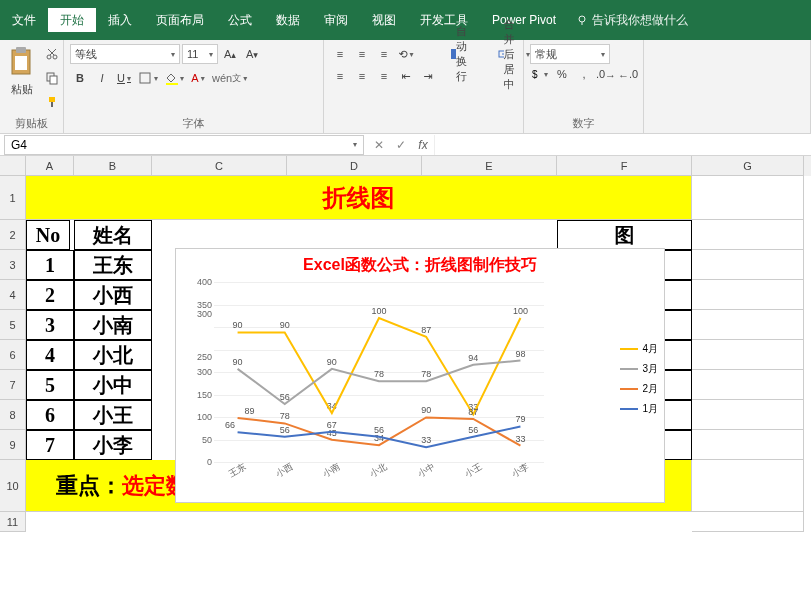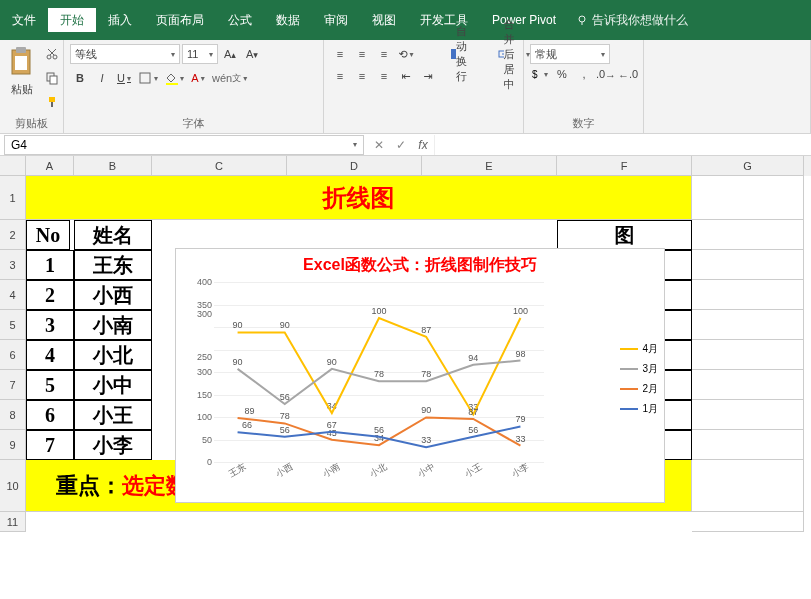--- a/index.html
+++ b/index.html
@@ -378,21 +378,21 @@
         <div class="data-label" style="left: 23.5714px; top: 135.945px; margin-left: 12px;">89</div>
         <div class="data-label" style="left: 70.7143px; top: 141.39px;">78</div>
         <div class="data-label" style="left: 117.857px; top: 157.725px;">45</div>
         <div class="data-label" style="left: 165px; top: 163.17px;">34</div>
         <div class="data-label" style="left: 212.143px; top: 135.45px;">90</div>
         <div class="data-label" style="left: 259.286px; top: 136.935px;">87</div>
         <div class="data-label" style="left: 306.429px; top: 163.665px;">33</div>
         <svg class="line">
           <path d="M23.57142857142857 135.945 L70.71428571428571 141.39 L117.85714285714286 157.725 L165 163.17 L212.14285714285717 135.45 L259.2857142857143 136.935 L306.42857142857144 163.665 " fill="none" stroke="#ed7d31" stroke-width="2"></path>
         </svg>
-        <div class="data-label" style="left: 33px; top: 150.3px;">66</div>
+        <div class="data-label" style="left: 16px; top: 150.3px;">66</div>
         <div class="data-label" style="left: 70.7143px; top: 154.8px;">56</div>
         <div class="data-label" style="left: 117.857px; top: 149.85px;">67</div>
         <div class="data-label" style="left: 165px; top: 154.8px;">56</div>
         <div class="data-label" style="left: 212.143px; top: 165.15px;">33</div>
         <div class="data-label" style="left: 259.286px; top: 154.8px;">56</div>
         <div class="data-label" style="left: 306.429px; top: 144.45px;">79</div>
         <svg class="line">
           <path d="M23.57142857142857 150.3 L70.71428571428571 154.8 L117.85714285714286 149.85 L165 154.8 L212.14285714285717 165.15 L259.2857142857143 154.8 L306.42857142857144 144.45 " fill="none" stroke="#4472c4" stroke-width="2"></path>
         </svg>
       </div>

